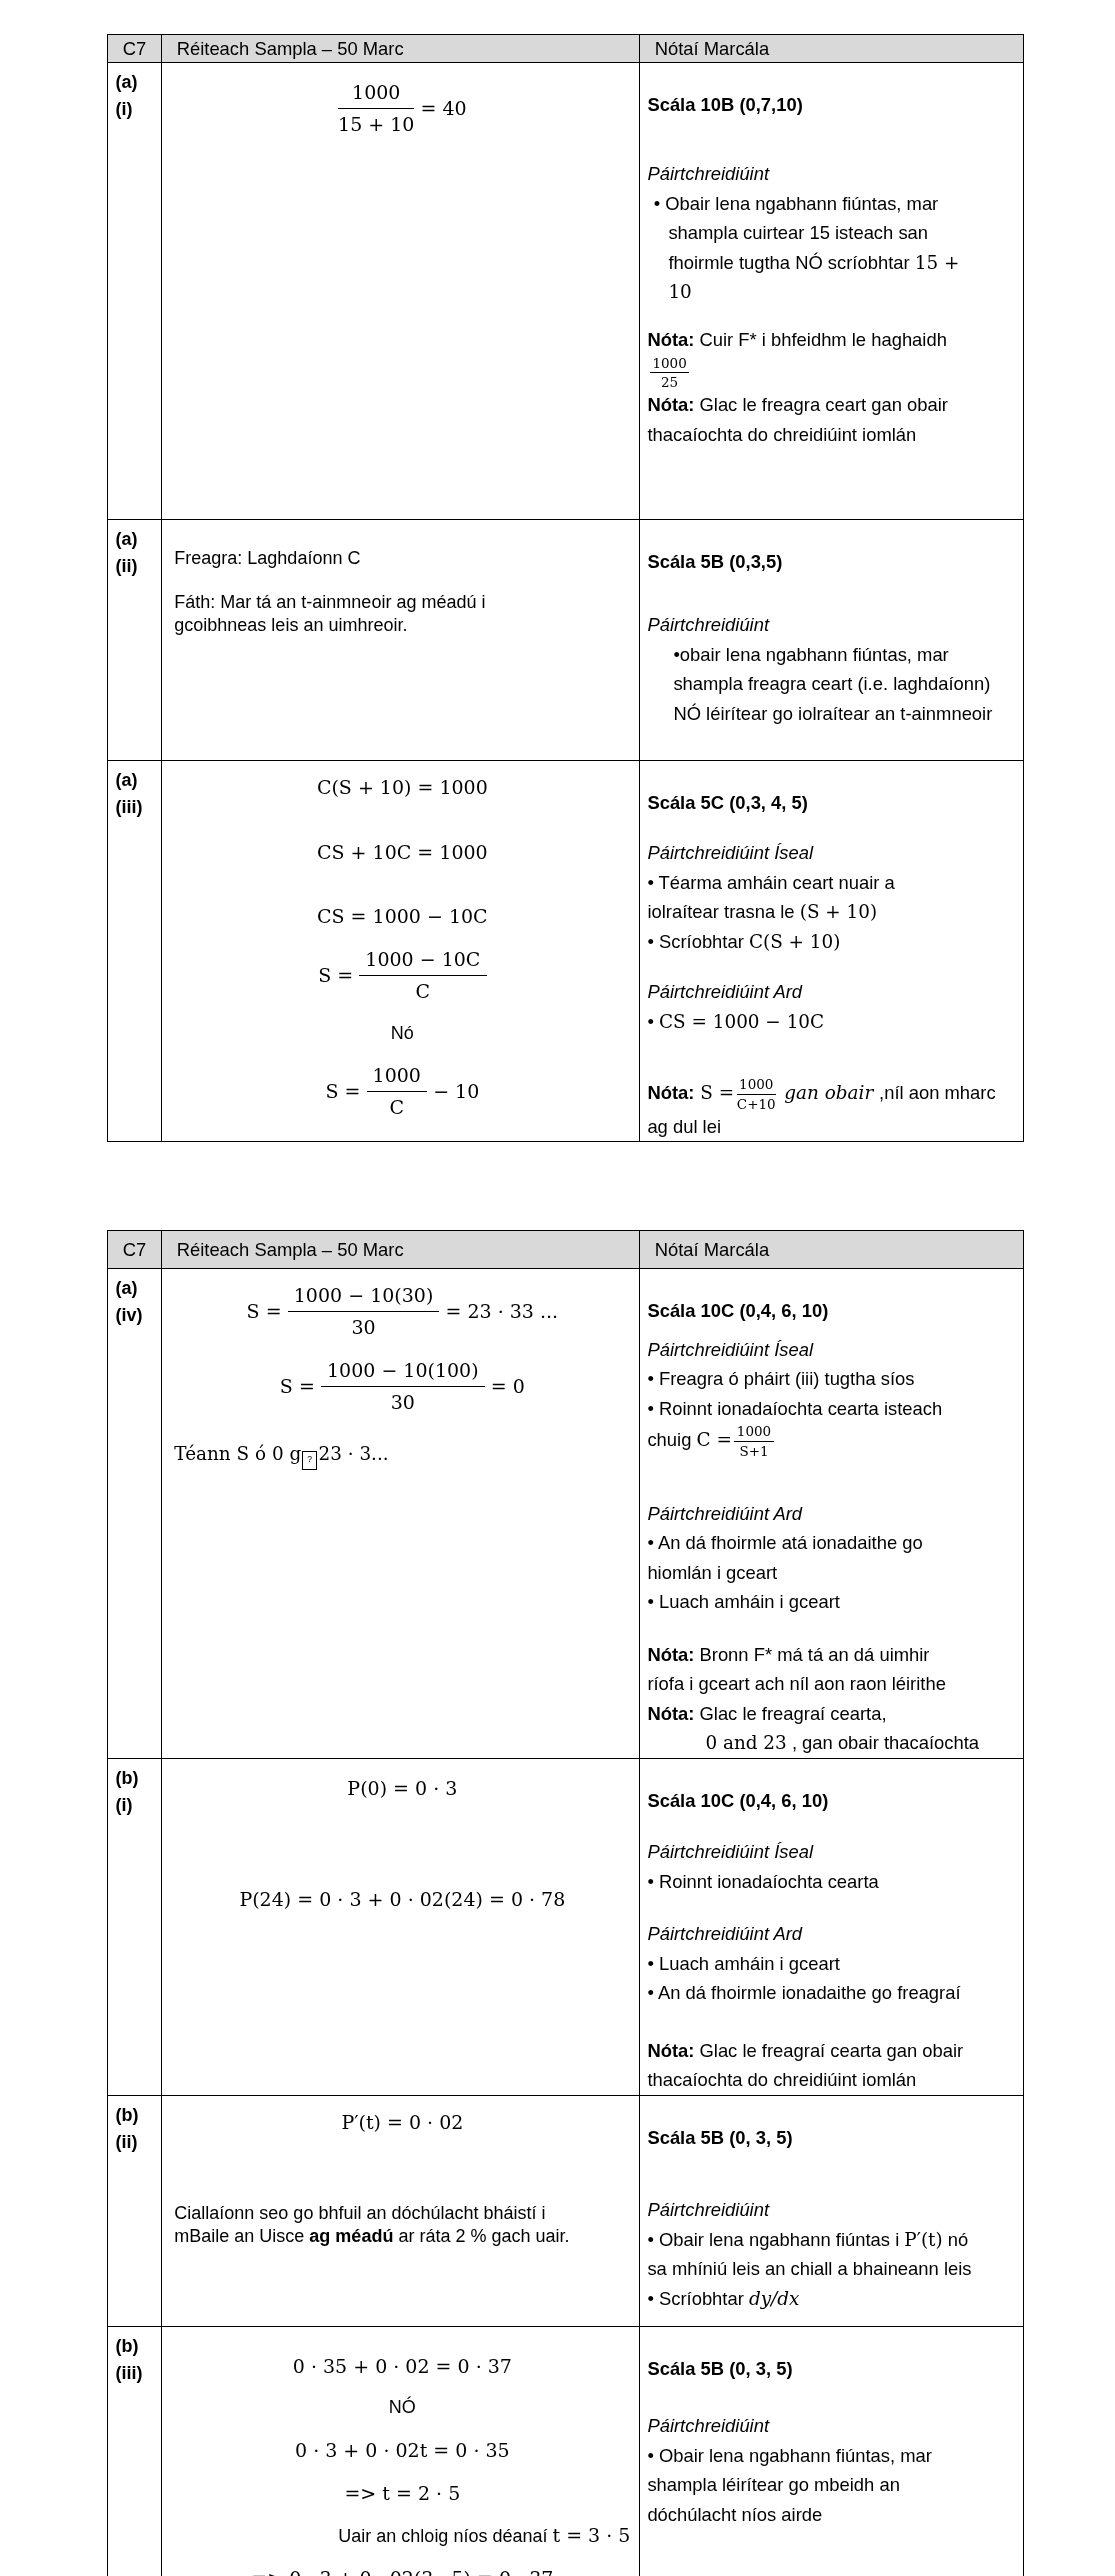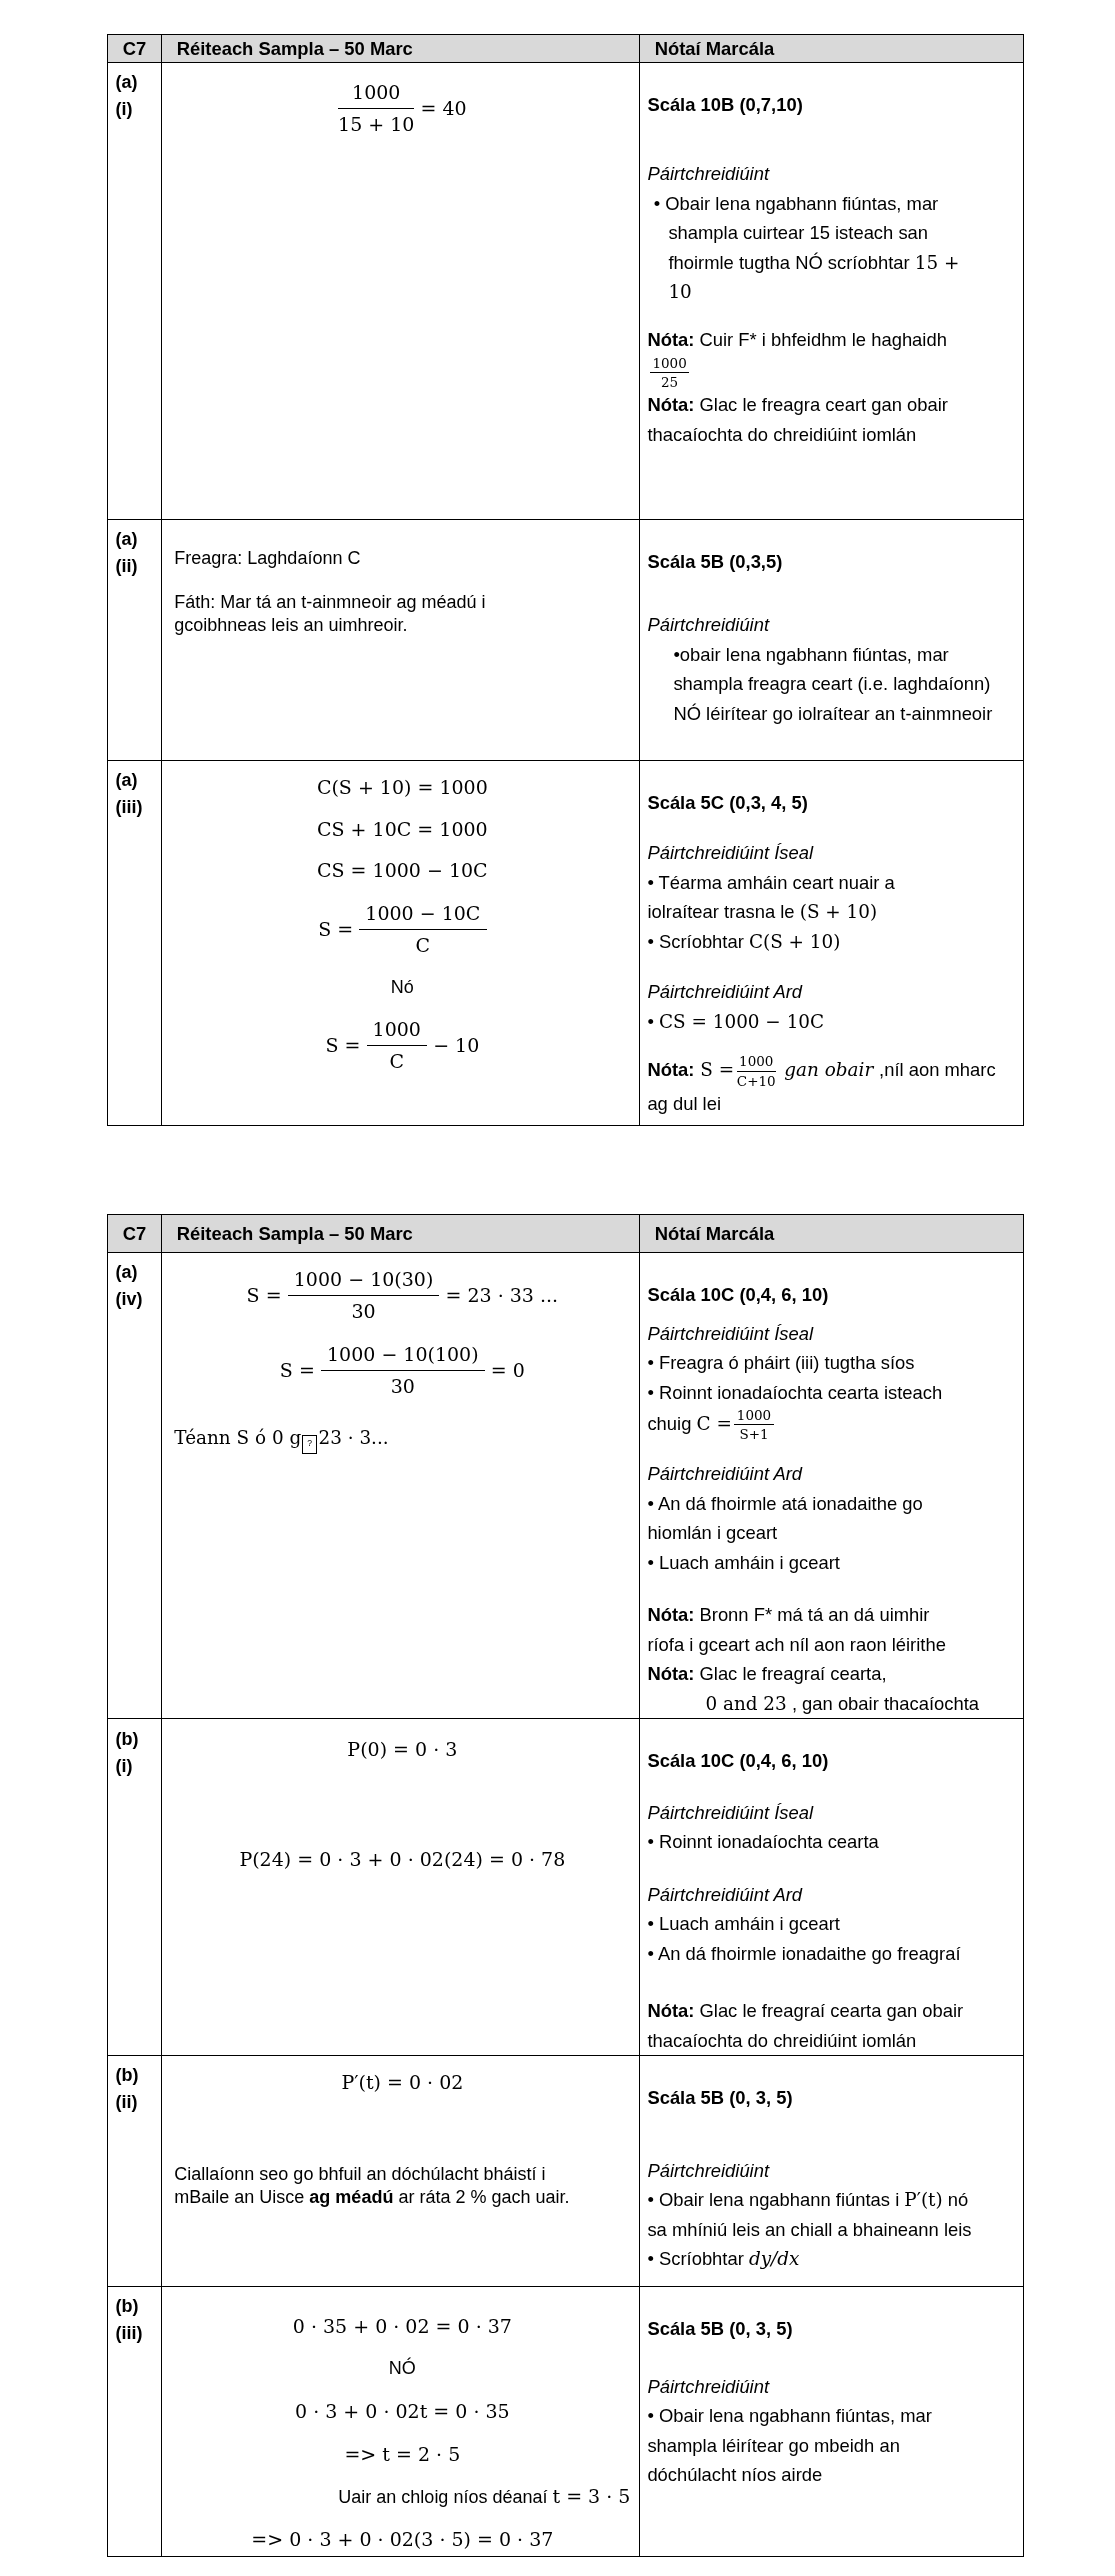--- a/index.html
+++ b/index.html
@@ -3,21 +3,21 @@
 <meta charset="utf-8">
 <style>
   html,body{margin:0;padding:0;background:#ffffff;color:#000;}
   .page{position:relative;width:1116px;height:2576px;background:#fff;
         font-family:"Liberation Sans",sans-serif;box-sizing:border-box;
         padding:34px 0 0 107px;}
   table.grid{border-collapse:collapse;table-layout:fixed;width:915px;
              border:1.8px solid #000;}
   table.grid td{border:1.2px solid #000;vertical-align:top;overflow:hidden;
                 box-sizing:border-box;}
-  tr.hdr td{background:#d9d9d9;font-weight:bold;font-size:18.4px;vertical-align:middle;}
+  tr.hdr td{background:#d9d9d9;font-weight:normal;font-size:18.4px;vertical-align:middle;}
   tr.hdr td.qc{text-align:center;}
   tr.hdr td.sc,tr.hdr td.nc{padding-left:14.7px;}
   td.lbl{font-weight:bold;font-size:18px;padding:6.1px 2.5px 0 7.4px;}
   td.lbl div{line-height:27px;}
   td.sol{padding:4.9px 8.6px 4.9px 12.3px;font-size:18px;line-height:23px;}
   td.nts{padding:4.9px 8.6px 0 7.4px;font-size:18.4px;line-height:29.5px;}
   .scala{font-weight:bold;font-size:18.4px;}
   .pc{font-style:italic;}
   .eqline{display:flex;justify-content:center;align-items:center;gap:6.1px;
           font-family:"DejaVu Serif",serif;font-size:19px;line-height:24.6px;
@@ -41,21 +41,21 @@
   .ind{padding-left:58px;}
   .soltext{text-align:left;}
   .rangeline{font-family:"DejaVu Serif",serif;font-size:18.4px;text-align:left;}
   .tofu{display:inline-block;width:12.3px;height:17px;border:1.2px solid #000;
         font-size:8.6px;line-height:14.7px;text-align:center;vertical-align:-1.8px;
         margin:0 1.8px 0 1.2px;font-family:"Liberation Sans",sans-serif;}
   .gap{height:88px;}
   
   .mt6{margin-top:22px;}  .mt15{margin-top:9.2px;} .mt20{margin-top:12.3px;}
   .mt30{margin-top:18.4px;}.mt34{margin-top:21px;} .mt38{margin-top:23px;}
-  .mt40{margin-top:17px;}.mt45{margin-top:28px;} .mt55{margin-top:34px;}
+  .mt40{margin-top:40px;}.mt45{margin-top:28px;} .mt55{margin-top:34px;}
   .mt65{margin-top:40px;}.mt70{margin-top:43px;}
   .mt110{margin-top:68px;}.mt140{margin-top:86px;}
   .w450{max-width:276px;} .w500{max-width:307px;} .w520{max-width:319px;}
   .w560{max-width:344px;} .w660{max-width:405px;} .w690{max-width:424px;}
 </style>
 </head>
 <body>
 
 <div class="page">
 

